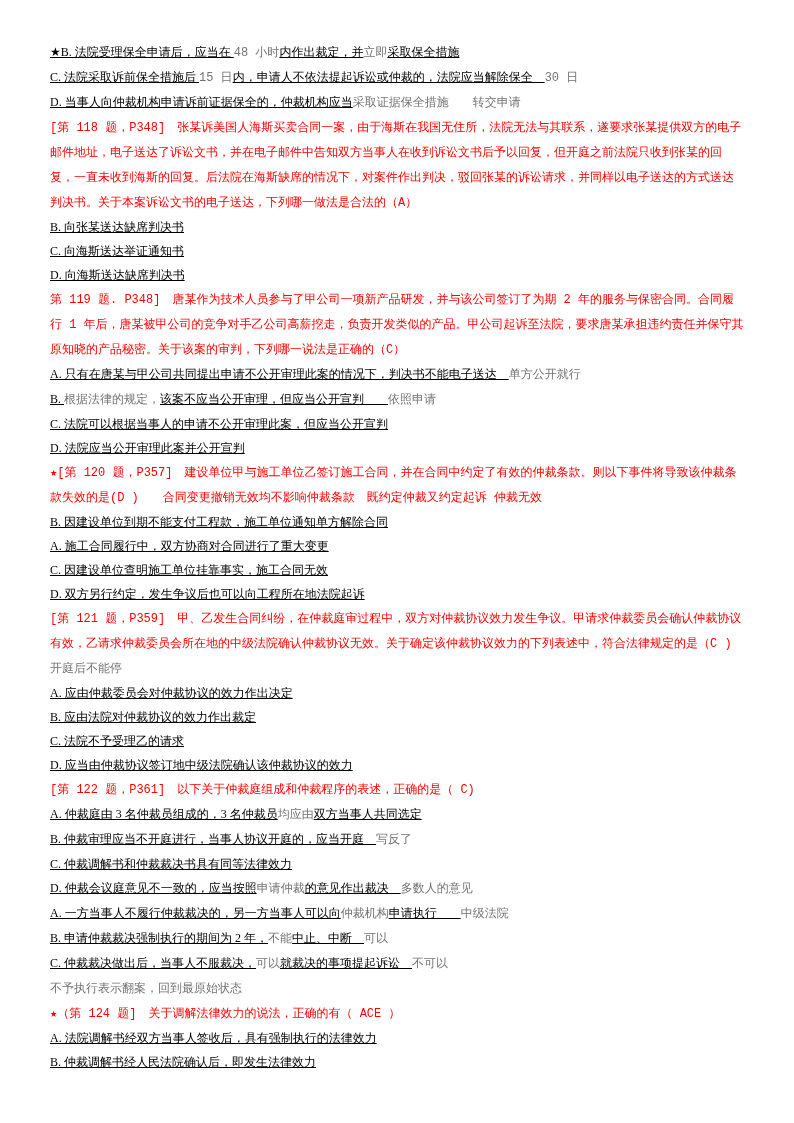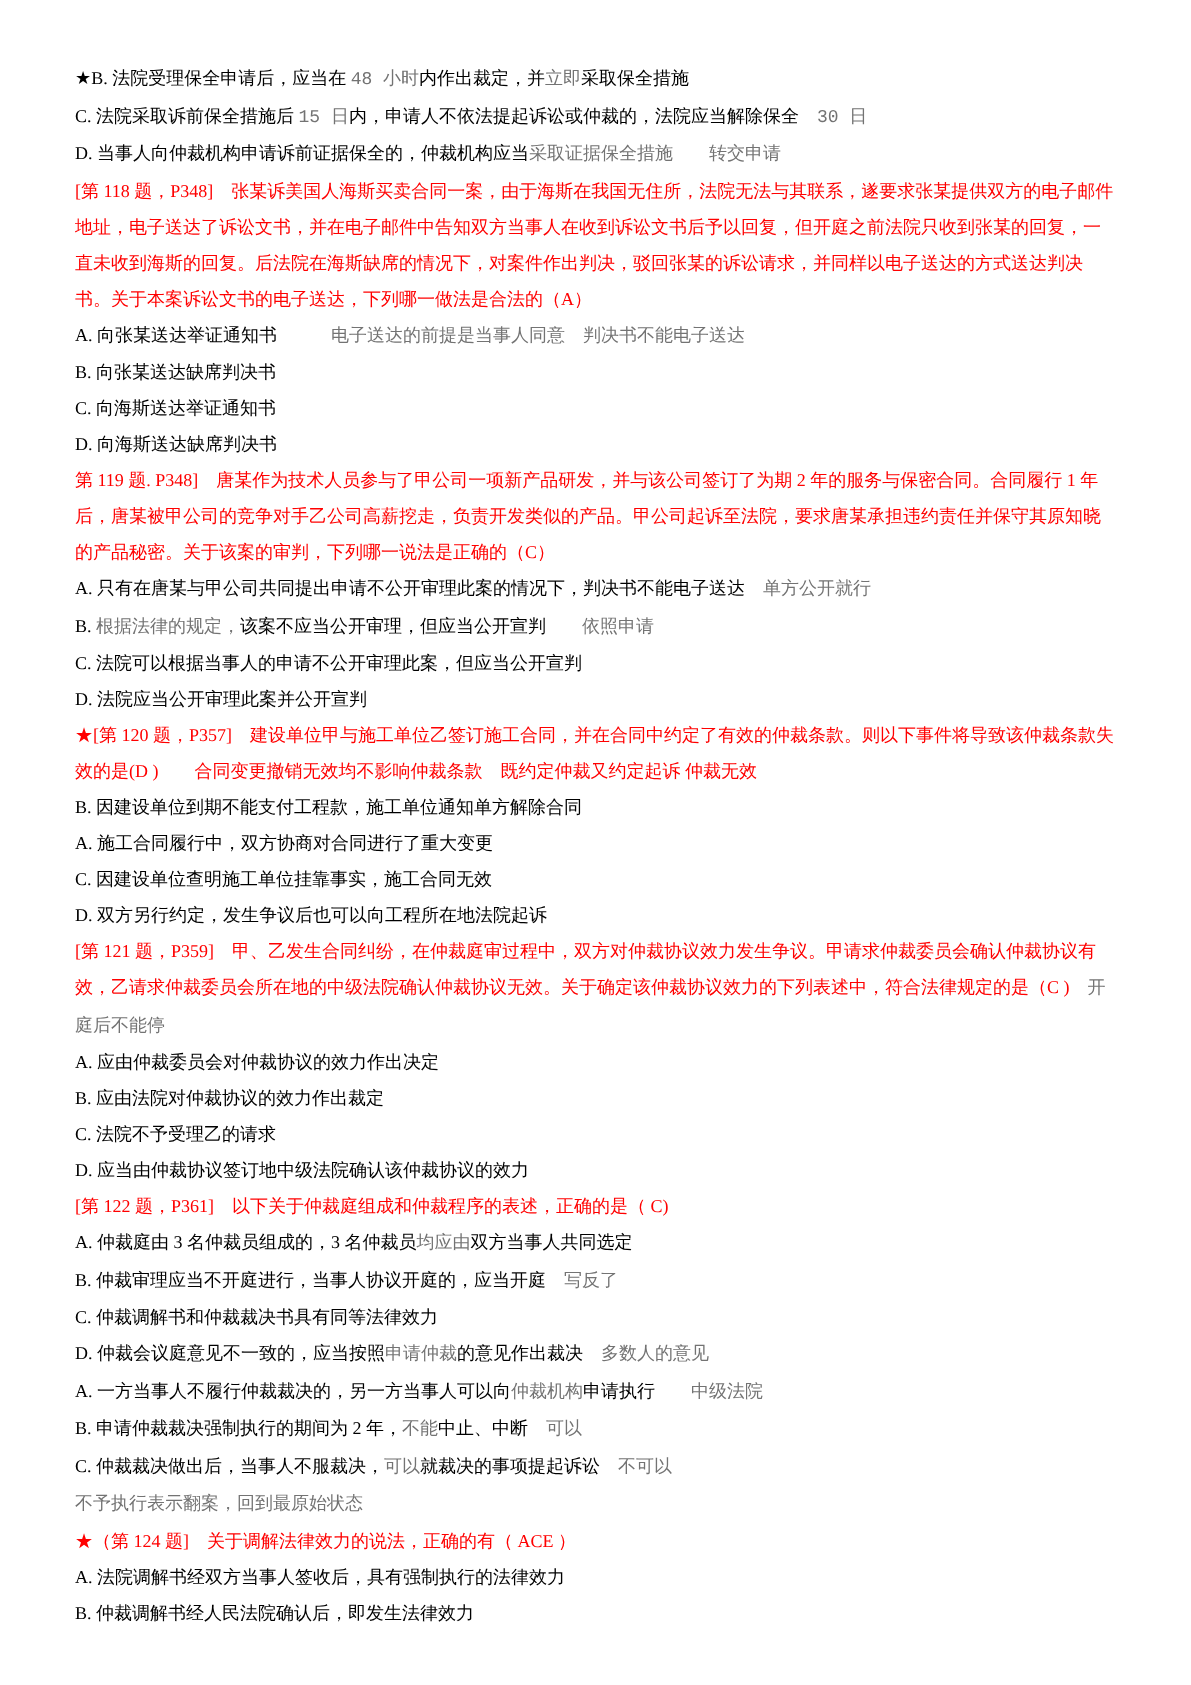--- a/index.html
+++ b/index.html
@@ -6,33 +6,32 @@
     font-family: "SimSun", "宋体", serif;
     font-size: 12px;
     line-height: 2.0;
     margin: 0;
     padding: 40px 50px;
     width: 794px;
     box-sizing: border-box;
     color: #000;
   }
   .line { white-space: normal; }
-  .red { color: #ff0000; }
+  .red { color: #ff0000; font-family: Liberation Mono, monospace; }
   .green { color: #737373; font-family: Liberation Mono, monospace; }
-  .black { color: #000000; }
+  .black { color: #000000; text-decoration: underline; }
 </style>
 </head>
 <body>
 
 <div id="content">
     <div class="line"><span class="black">★B. 法院受理保全申请后，应当在 </span><span class="green">48 小时</span><span class="black">内作出裁定，并</span><span class="green">立即</span><span class="black">采取保全措施</span></div>
     <div class="line"><span class="black">C. 法院采取诉前保全措施后 </span><span class="green">15 日</span><span class="black">内，申请人不依法提起诉讼或仲裁的，法院应当解除保全　</span><span class="green">30 日</span></div>
     <div class="line"><span class="black">D. 当事人向仲裁机构申请诉前证据保全的，仲裁机构应当</span><span class="green">采取证据保全措施　　转交申请</span></div>
     <div class="line"><span class="red">[第 118 题，P348]　张某诉美国人海斯买卖合同一案，由于海斯在我国无住所，法院无法与其联系，遂要求张某提供双方的电子邮件地址，电子送达了诉讼文书，并在电子邮件中告知双方当事人在收到诉讼文书后予以回复，但开庭之前法院只收到张某的回复，一直未收到海斯的回复。后法院在海斯缺席的情况下，对案件作出判决，驳回张某的诉讼请求，并同样以电子送达的方式送达判决书。关于本案诉讼文书的电子送达，下列哪一做法是合法的（A）</span></div>
-    <div class="line"><span class="black">A. 向张某送达举证通知书　　　</span><span class="green">电子送达的前提是当事人同意　判决书不能电子送达</span></div>
     <div class="line"><span class="black">B. 向张某送达缺席判决书</span></div>
     <div class="line"><span class="black">C. 向海斯送达举证通知书</span></div>
     <div class="line"><span class="black">D. 向海斯送达缺席判决书</span></div>
     <div class="line"><span class="red">第 119 题. P348]　</span><span class="red">唐某作为技术人员参与了甲公司一项新产品研发，并与该公司签订了为期 2 年的服务与保密合同。合同履行 1 年后，唐某被甲公司的竞争对手乙公司高薪挖走，负责开发类似的产品。甲公司起诉至法院，要求唐某承担违约责任并保守其原知晓的产品秘密。关于该案的审判，下列哪一说法是正确的（C）</span></div>
     <div class="line"><span class="black">A. 只有在唐某与甲公司共同提出申请不公开审理此案的情况下，判决书不能电子送达　</span><span class="green">单方公开就行</span></div>
     <div class="line"><span class="black">B. </span><span class="green">根据法律的规定，</span><span class="black">该案不应当公开审理，但应当公开宣判　　</span><span class="green">依照申请</span></div>
     <div class="line"><span class="black">C. 法院可以根据当事人的申请不公开审理此案，但应当公开宣判</span></div>
     <div class="line"><span class="black">D. 法院应当公开审理此案并公开宣判</span></div>
     <div class="line"><span class="red">★[第 120 题，P357]　建设单位甲与施工单位乙签订施工合同，并在合同中约定了有效的仲裁条款。则以下事件将导致该仲裁条款失效的是(D )　　合同变更撤销无效均不影响仲裁条款　既约定仲裁又约定起诉 仲裁无效</span></div>
     <div class="line"><span class="black">B. 因建设单位到期不能支付工程款，施工单位通知单方解除合同</span></div>

